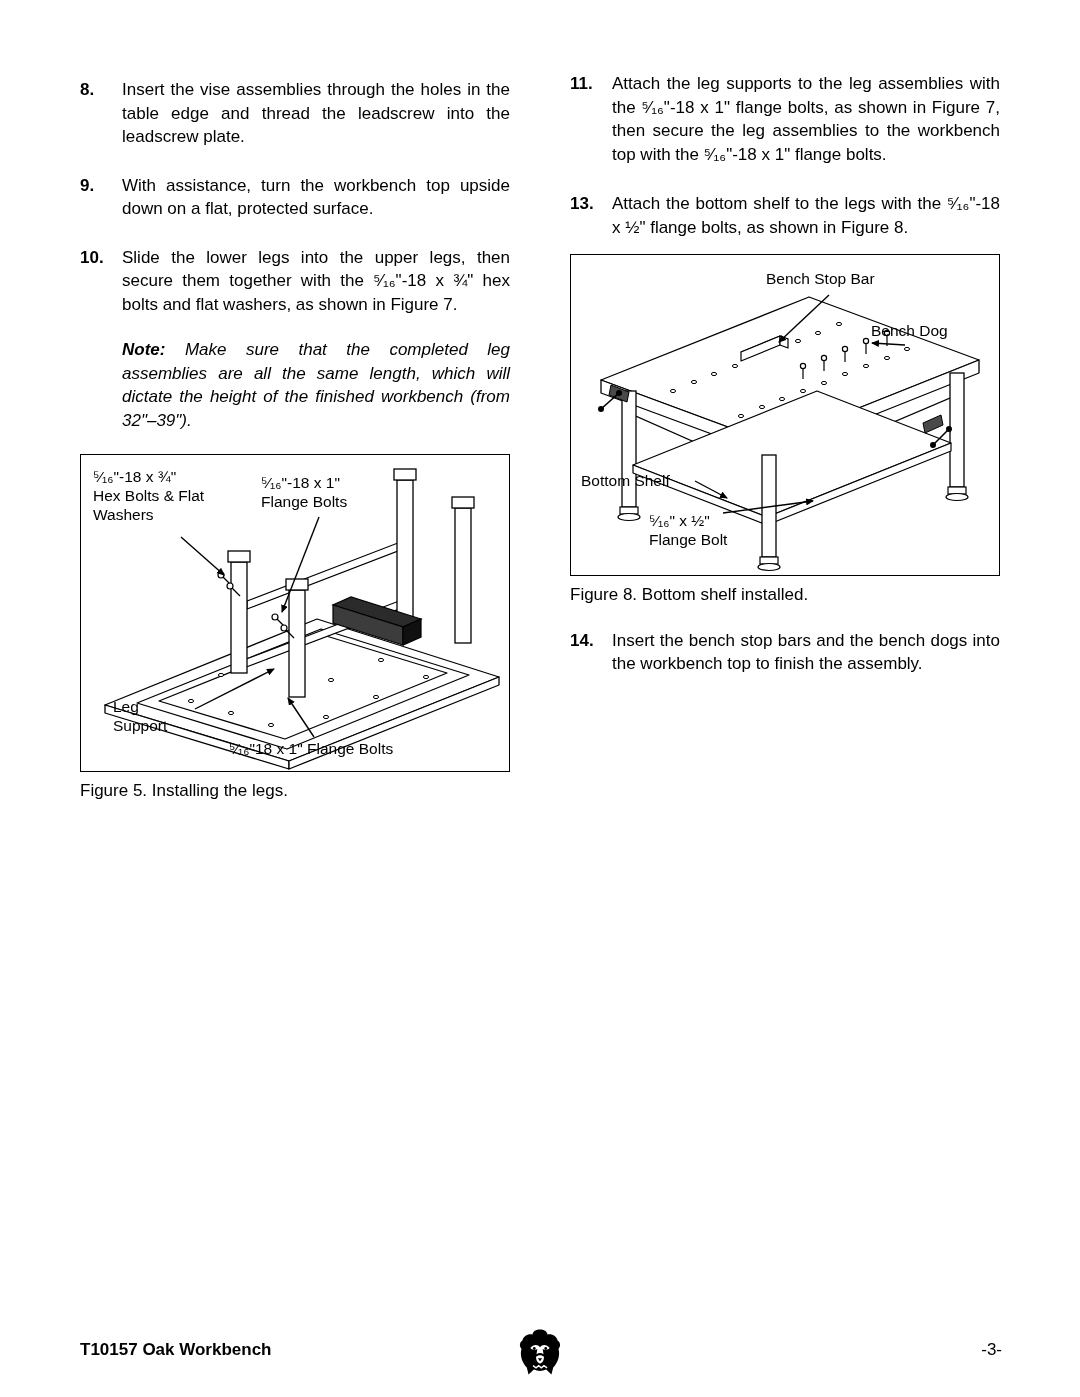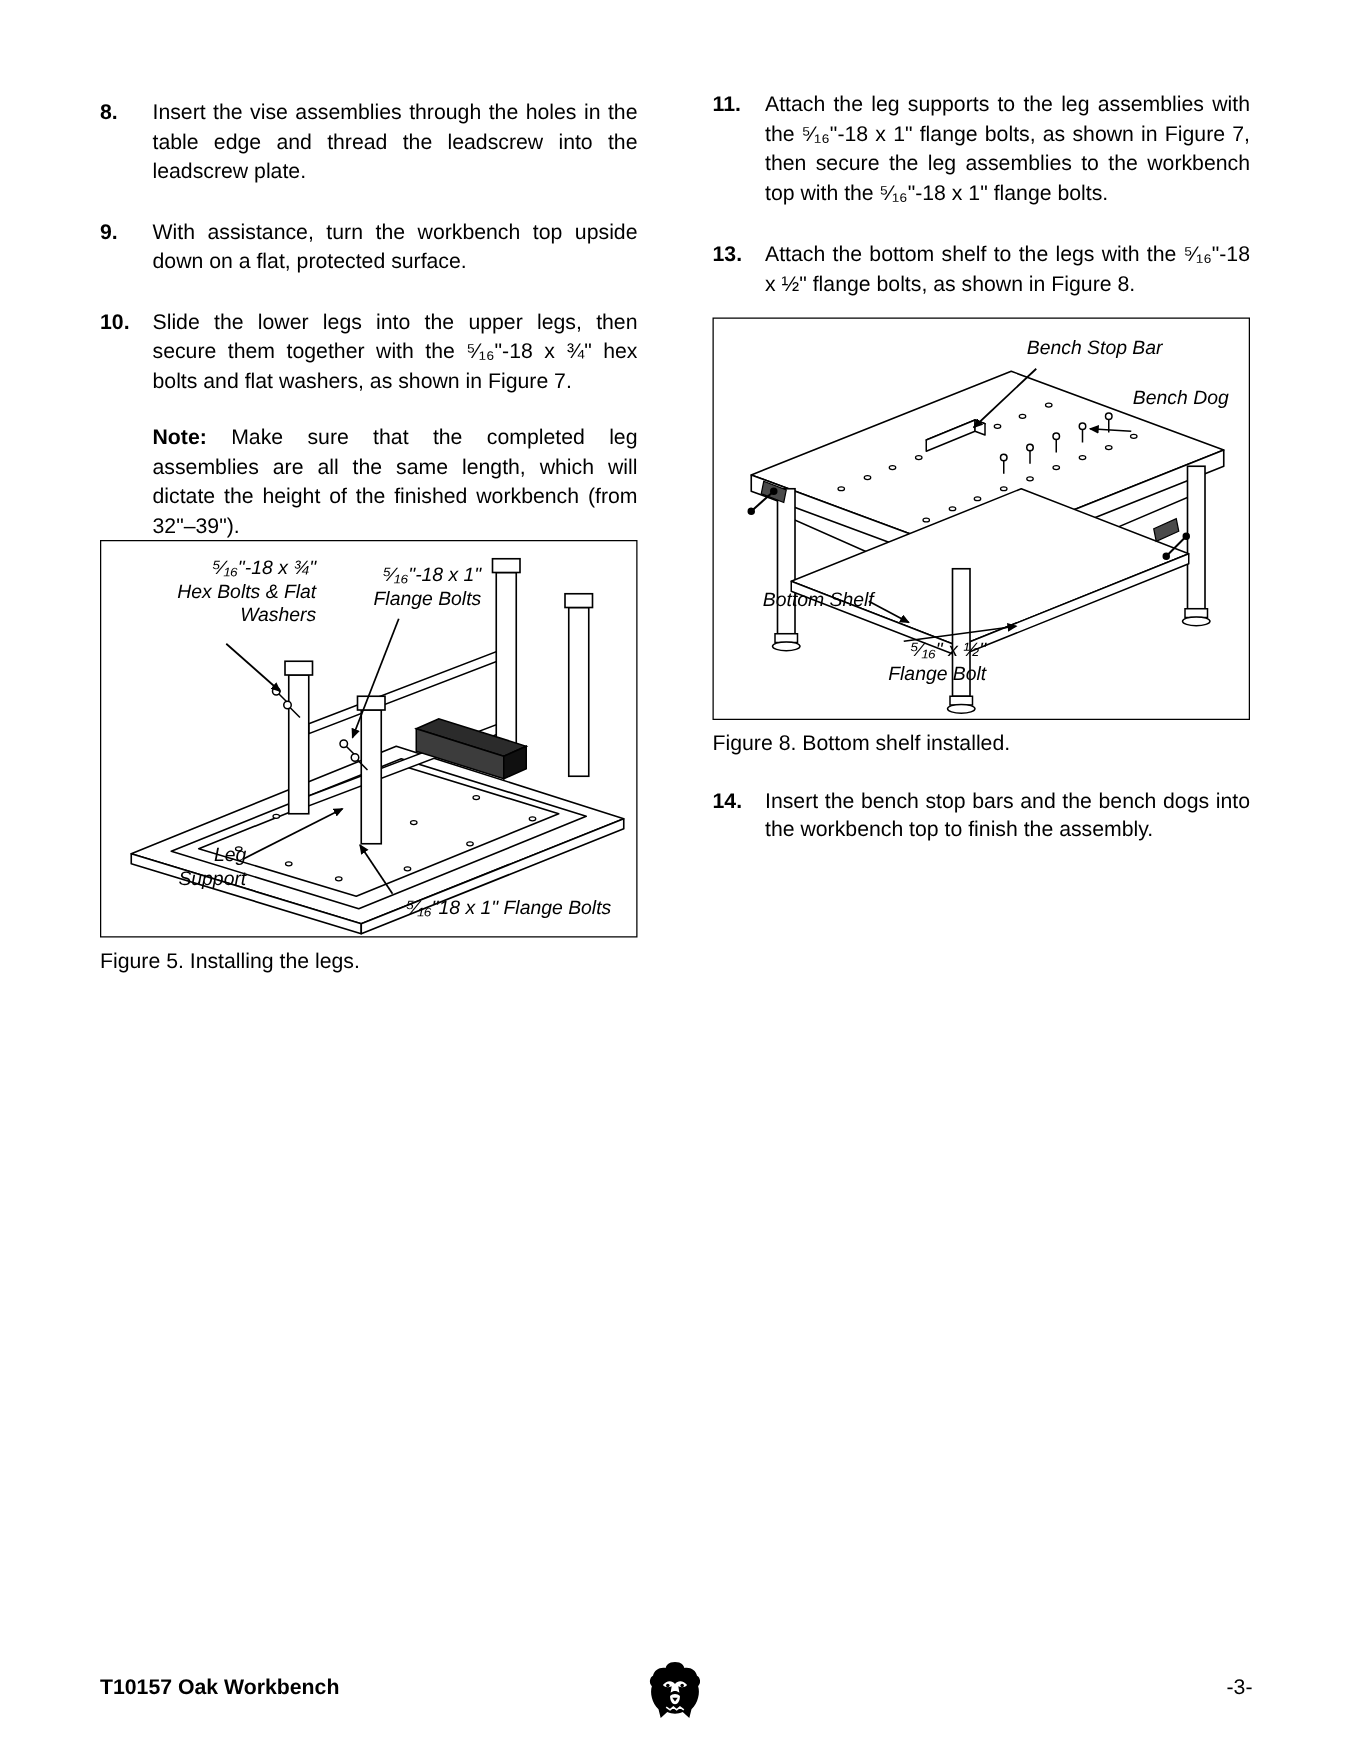--- a/index.html
+++ b/index.html
@@ -9,28 +9,28 @@
     font-family:"Liberation Sans","DejaVu Sans",sans-serif;
     font-size:17px; line-height:23.5px; color:#000;
   }
   .col { position:absolute; width:430px; }
   .col-left  { left:80px;  top:78px; }
   .col-right { left:570px; top:72px; }
   .step { display:flex; margin-bottom:25px; }
   .step-num { font-weight:bold; flex:0 0 42px; }
   .step-body { flex:1; text-align:justify; }
   .bold { font-weight:normal; }
-  .note { margin-left:42px; text-align:justify; }
+  .note { margin-left:42px; margin-bottom:22px; font-style:italic; text-align:justify; }
   .note-label { font-weight:bold; }
   .figure-box { border:1.6px solid #000; position:relative; background:#fff; overflow:hidden; }
   .fig7-box { height:318px; margin-bottom:7px; }
   .fig8-box { height:322px; margin-top:15px; margin-bottom:7px; }
   .fig-svg { position:absolute; left:0; top:0; }
-  .fig-label { position:absolute; text-align:right; white-space:pre-line;
-               font-size:15.5px; line-height:19px;font-style:italic; }
+  .fig-label { position:absolute; text-align:left; white-space:pre-line;
+               font-size:15.5px; line-height:19px; }
   .fig-caption { }
   .footer-left { position:absolute; left:80px; top:1338px;font-weight:bold; }
   .footer-page { position:absolute; right:78px; top:1338px; }
   .footer-logo { position:absolute; left:518px; top:1327px; width:44px; height:50px; }
 </style>
 </head>
 <body>
 
 <div class="col col-left">
 
@@ -247,21 +247,21 @@
       </g>
 
       <g stroke="#000" stroke-width="1.4" fill="none">
         <line x1="258" y1="40" x2="208" y2="87" marker-end="url(#arrB)"></line>
         <line x1="334" y1="90" x2="301" y2="88" marker-end="url(#arrB)"></line>
         <line x1="124" y1="226" x2="156" y2="243" marker-end="url(#arrB)"></line>
         <line x1="152" y1="258" x2="242" y2="246" marker-end="url(#arrB)"></line>
       </g>
     </svg>
     <div class="fig-label" style="left:195px;top:14px;width:164px;">Bench Stop Bar</div>
-    <div class="fig-label" style="left:300px;top:54px;width:112px;">Bench Dog</div>
+    <div class="fig-label" style="left:300px;top:66px;width:112px;">Bench Dog</div>
     <div class="fig-label" style="left:10px;top:216px;width:118px;">Bottom Shelf</div>
     <div class="fig-label" style="left:78px;top:256px;width:140px;">⁵⁄₁₆" x ½"
 Flange Bolt</div>
   </div>
 
   <div class="fig-caption" style="margin-bottom:22px;">
     <span class="bold">Figure 8.</span><span> Bottom shelf installed.</span>
   </div>
 
   <div class="step">

